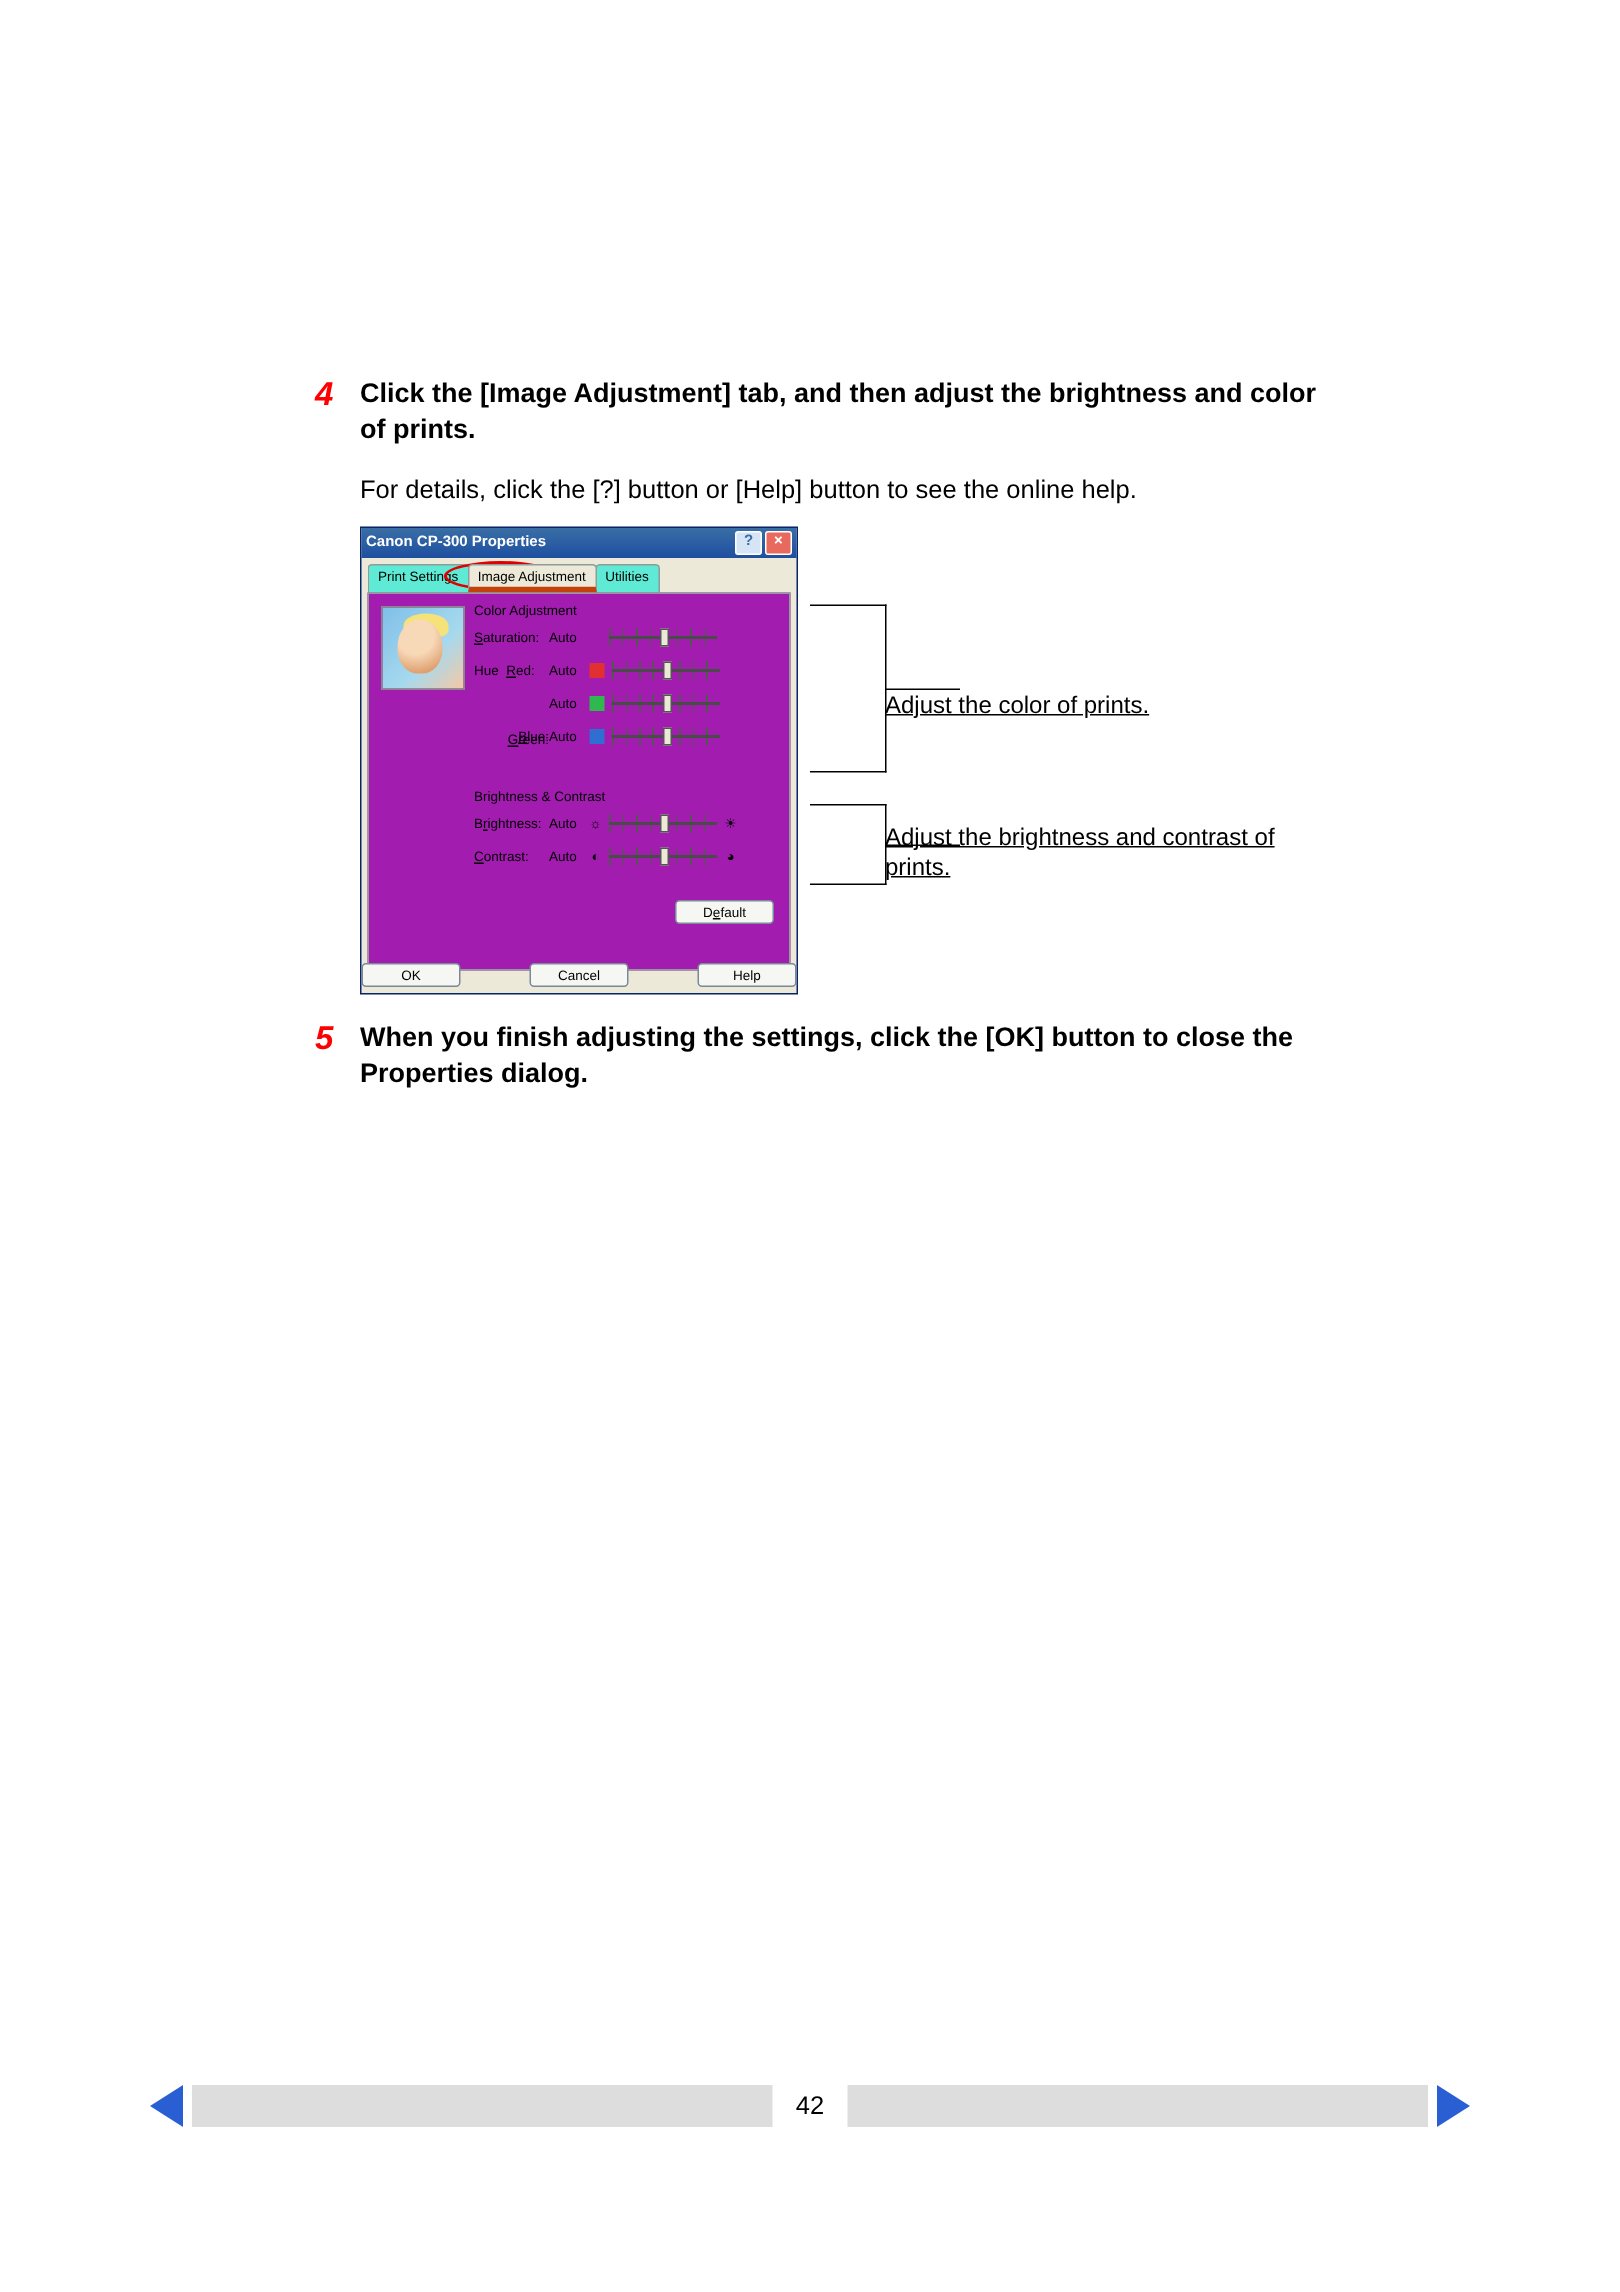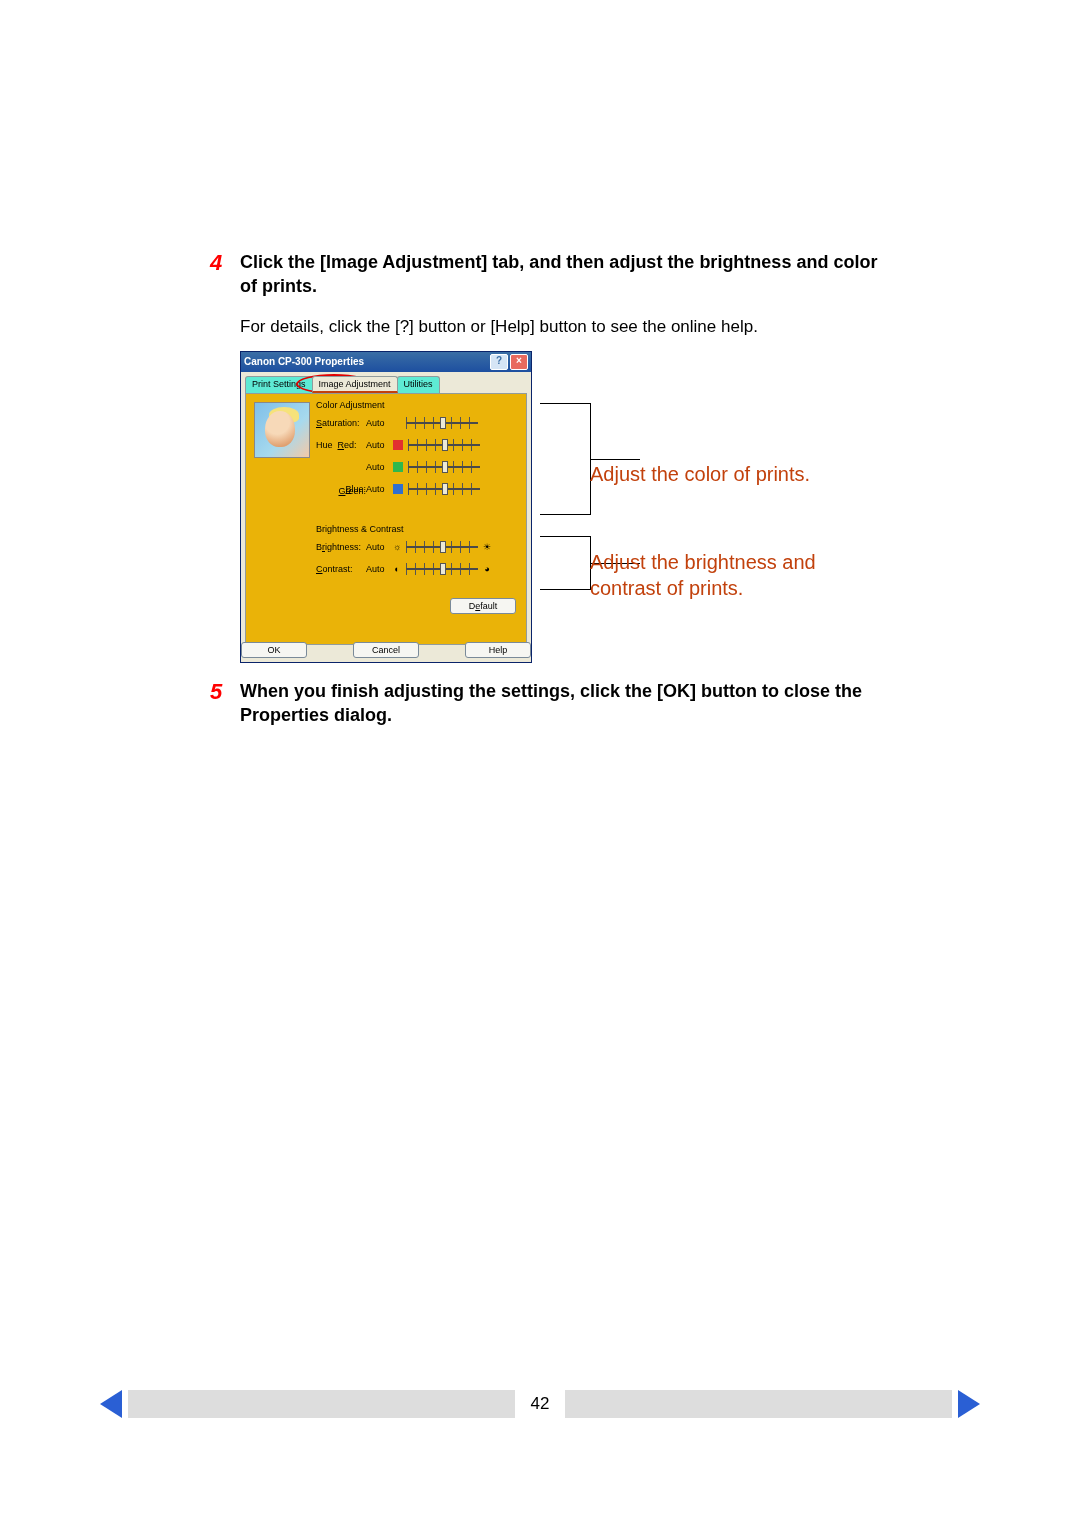--- a/index.html
+++ b/index.html
@@ -11,23 +11,23 @@
   .sub{font-size:17px;margin:6px 0 0 30px;}
   .figwrap{position:relative;margin:14px 0 18px 30px;height:310px;}
   .dialog{position:absolute;left:0;top:0;width:290px;height:310px;border:1px solid #0a246a;font-family:Tahoma,Arial,sans-serif;font-size:9px;background:#ece9d8;}
   .titlebar{height:20px;background:linear-gradient(#3a6ea5,#1d4fa0);color:#fff;display:flex;align-items:center;padding:0 3px;font-weight:bold;font-size:10px;}
   .titlebar .tbtxt{flex:1;white-space:nowrap;overflow:hidden;}
   .winbtns{display:flex;gap:2px;}
   .winbtn{width:16px;height:14px;border:1px solid #fff;background:#d6e5f5;color:#3a6ea5;font-size:10px;line-height:12px;text-align:center;border-radius:2px;font-weight:bold;}
   .winclose{background:#e86a5e;color:#fff;border-color:#fff;}
   .tabs{display:flex;margin-top:4px;padding-left:4px;}
   .tab{padding:2px 6px;border:1px solid #919b9c;border-bottom:none;background:#5eead4;font-size:9px;border-radius:3px 3px 0 0;margin-right:-1px;position:relative;}
-  .tab.active{background:#ece9d8;border-bottom:2px solid #c2410c;z-index:2;}
+  .tab.active{background:#ece9d8;border-bottom:4px solid #c2410c;z-index:2;}
   .tabcircle{position:absolute;left:55px;top:22px;width:72px;height:16px;border:2px solid #e00000;border-radius:50%;pointer-events:none;}
-  .pane{border:1px solid #919b9c;margin:0 4px;background:#eab308;height:252px;position:relative;padding:6px;box-sizing:border-box;}
+  .pane{border:1px solid #919b9c;margin:0 4px;background:#a21caf;height:252px;position:relative;padding:6px;box-sizing:border-box;}
   .thumb{width:54px;height:54px;background:linear-gradient(135deg,#7fbfe8 0%,#a6d9ee 60%,#f4c9a6 100%);border:1px solid #888;position:absolute;left:8px;top:8px;}
   .thumb::after{content:"";position:absolute;left:10px;top:8px;width:30px;height:36px;border-radius:50% 50% 45% 45%;background:radial-gradient(circle at 40% 30%,#f7d9b8 40%,#e0a070 80%);}
   .thumb::before{content:"";position:absolute;left:14px;top:4px;width:30px;height:16px;background:#f6e27a;border-radius:50% 50% 30% 30%;}
   .grp{position:absolute;left:70px;font-size:9px;}
   .grp.h1{top:6px;}
   .grp-title{font-size:9px;margin-bottom:2px;}
   .slrow{display:flex;align-items:center;height:22px;}
   .sllab{width:50px;text-align:left;}
   .slval{width:24px;}
   .swatch{width:10px;height:10px;display:inline-block;margin:0 3px;}
@@ -35,21 +35,21 @@
   .sw-green{background:#2fb84d;}
   .sw-blue{background:#2f6fd0;}
   .slider{width:72px;height:12px;background:repeating-linear-gradient(90deg,#555 0 1px,transparent 1px 9px);position:relative;margin:0 2px;}
   .slider .bar{position:absolute;left:0;right:0;top:5px;height:2px;background:#4a4a4a;}
   .slider .thumb2{position:absolute;top:0;left:34px;width:6px;height:12px;background:#ece9d8;border:1px solid #555;box-sizing:border-box;}
   .grp.h2{top:130px;left:70px;}
   .iconcell{width:14px;display:inline-block;text-align:center;}
   .btnrow{position:absolute;right:10px;bottom:30px;}
   .btnrow2{position:absolute;left:0;right:0;bottom:4px;display:flex;justify-content:space-between;gap:6px;}
   .xpbtn{border:1px solid #7a8a99;background:#f6f6f2;border-radius:3px;font-size:9px;padding:2px 10px;min-width:44px;text-align:center;}
-  .callout{position:absolute;font-size:20px;line-height:1.3;color:#c2410c;}
+  .callout{position:absolute;font-size:16px;line-height:1.3;color:#000000;text-decoration:underline;}
   .callout-bracket{position:absolute;border-right:1px solid #000;}
   .co-color{left:350px;top:110px;}
   .co-bright{left:350px;top:198px;}
   .br-color{left:300px;top:52px;width:50px;height:110px;border-top:1px solid #000;border-bottom:1px solid #000;}
   .br-bright{left:300px;top:185px;width:50px;height:52px;border-top:1px solid #000;border-bottom:1px solid #000;}
   .br-color::after,.br-bright::after{content:"";position:absolute;right:-50px;top:50%;width:50px;border-top:1px solid #000;}
   .note{display:flex;margin:14px 0 22px 30px;font-size:17px;line-height:1.35;}
   .noteicon{width:28px;height:32px;border:2px solid #000;margin-right:12px;position:relative;flex:0 0 28px;}
   .noteicon::before{content:"";position:absolute;left:4px;top:4px;right:4px;height:3px;background:#000;box-shadow:0 5px 0 #000,0 10px 0 #000;}
   .noteicon::after{content:"";position:absolute;right:-2px;bottom:-2px;width:0;height:0;border:5px solid transparent;border-right-color:#fff;border-bottom-color:#fff;}

